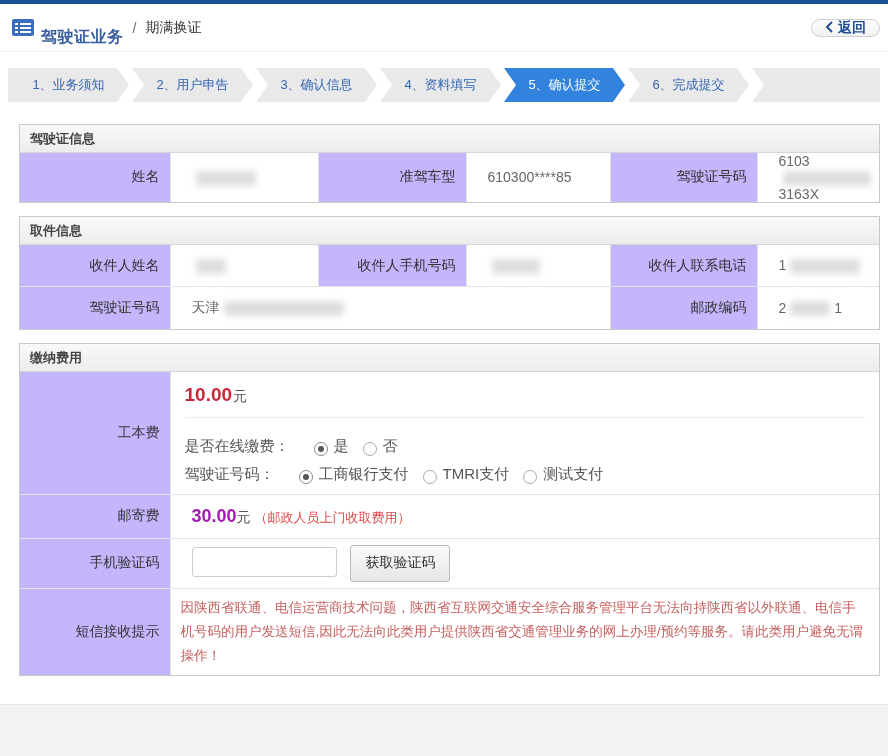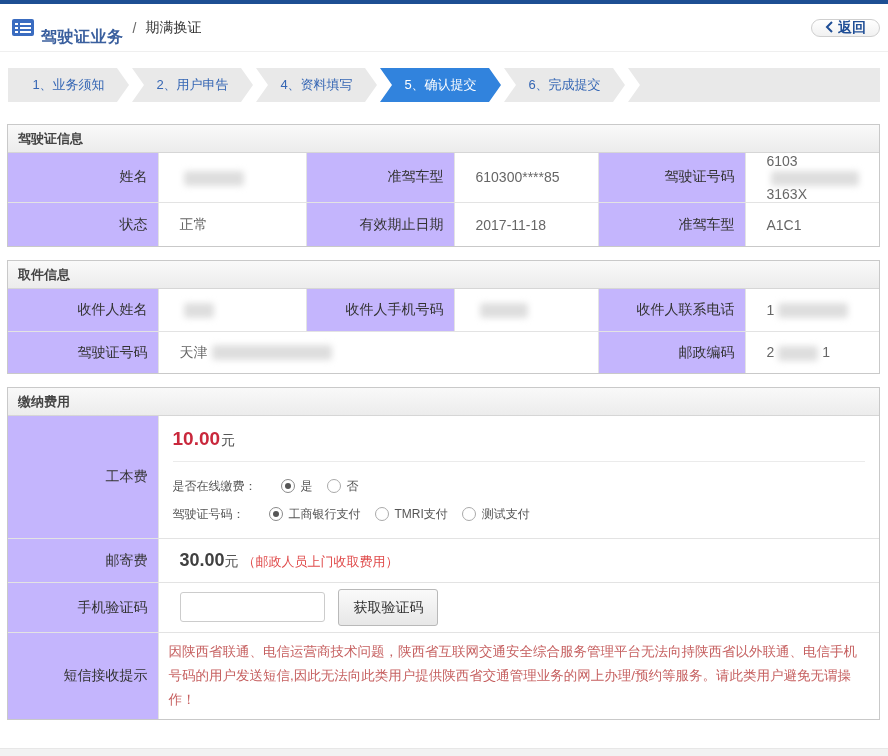--- a/index.html
+++ b/index.html
@@ -25,21 +25,21 @@
   .steps { display:flex; gap:3px; margin:16px 8px 0 8px; height:34px; }
   .step { flex:0 0 121px; background:#e9e9e9; color:#3566b4; font-size:13px; font-weight:normal;
     text-align:center; line-height:34px;
     clip-path:polygon(12px 50%, 0 0, calc(100% - 12px) 0, 100% 50%, calc(100% - 12px) 100%, 0 100%); }
   .step.first { clip-path:polygon(0 0, calc(100% - 12px) 0, 100% 50%, calc(100% - 12px) 100%, 0 100%); }
   .step.active { background:#3183dd; color:#fff; }
   .step-filler { flex:1; background:#e9e9e9;
     clip-path:polygon(12px 50%, 0 0, 100% 0, 100% 100%, 0 100%); }
 
   
-  .section { margin:22px 8px 0 7px; border:1px solid #c9c9c9; }
+  .section { margin:22px 8px 0 19px; border:1px solid #c9c9c9; }
   .section + .section { margin-top:13px; }
   .section-header { height:28px; line-height:27px; padding-left:10px; font-size:13px; font-weight:bold;
     color:#444; background:linear-gradient(#f9f9f9,#ececec); border-bottom:1px solid #d6d6d6; }
   table { width:100%; border-collapse:collapse; table-layout:fixed; }
   td { height:44px; font-size:14px; border-left:1px solid #e3e3e3; border-top:1px solid #e3e3e3; }
   td:first-child { border-left:none; }
   tr:first-child td { border-top:none; }
   td.lbl { background:#c4b5fd; color:#333; text-align:right; padding-right:10px; }
   td.val { background:#fff; color:#666; padding-left:21px; }
   .pickup-table td { height:42px; }
@@ -47,29 +47,29 @@
   
   .blur { display:inline-block; height:15px; background:#dedede; border-radius:3px;
     filter:blur(3px); vertical-align:middle; margin:0 4px; }
 
   
   .pay-table td.lbl { vertical-align:middle; }
   .fee-cell { padding:12px 14px 10px 14px !important; }
   .fee-amount { font-size:19px; font-weight:bold; color:#c9283c; }
   .fee-amount .unit { font-size:14px; font-weight:normal; color:#555; margin-left:1px; }
   .fee-divider { border-bottom:1px solid #ebebeb; margin:11px 0 10px 0; }
-  .opt-row { display:flex; align-items:center; font-size:12px; color:#555; height:28px; }
+  .opt-row { display:flex; align-items:flex-end; font-size:15px; color:#555; height:28px; }
   .opt-q { margin-right:10px; }
   .radio { display:inline-block; width:14px; height:14px; border:1px solid #aaa; border-radius:50%;
     background:#fff; position:relative; margin:0 6px 0 14px; cursor:pointer; flex:none; }
   .radio.checked { border-color:#8a8a8a; }
   .radio.checked::after { content:""; position:absolute; left:3px; top:3px; width:6px; height:6px;
     border-radius:50%; background:#555; }
   .postage-cell { height:40px !important; }
-  .postage-amount { font-size:18px; font-weight:bold; color:#404040; }
+  .postage-amount { font-size:18px; font-weight:bold; color:#a21caf; }
   .postage-unit { font-size:14px; color:#555; }
   .postage-note { font-size:13px; color:#e04b4b; margin-left:4px; }
   .captcha-cell { height:50px !important; }
   .captcha-input { width:145px; height:30px; border:1px solid #ccc; border-radius:3px; padding:0 8px;
     font-size:14px; color:#333; }
   .get-code-btn { height:37px; padding:0 14px; margin-left:10px; font-size:14px; color:#333;
     background:linear-gradient(#fafafa,#e7e7e7); border:1px solid #b9b9b9; border-radius:3px; cursor:pointer; }
   .sms-cell { height:60px !important; padding:7px 14px 7px 10px !important; }
   .sms-notice { color:#c66060; font-size:13.5px; line-height:24px; }
 
@@ -105,20 +105,21 @@
           <polyline points="7,1 2,6 7,11" fill="none" stroke="#1f4e96" stroke-width="2"></polyline>
         </svg>
     </span>
     <span>返回</span>
   </button>
 </header>
 
 <div class="steps">
   <div class="step first"><span>1、业务须知</span></div>
   <div class="step"><span>2、用户申告</span></div>
+  <div class="step"><span>3、确认信息</span></div>
   <div class="step"><span>4、资料填写</span></div>
   <div class="step active"><span>5、确认提交</span></div>
   <div class="step"><span>6、完成提交</span></div>
   <div class="step-filler"></div>
 </div>
 
 <div class="section">
   <div class="section-header">驾驶证信息</div>
   <table>
     <colgroup>
@@ -130,28 +131,20 @@
         <col>
       </colgroup>
     <tbody>
         <tr>
       <td class="lbl">姓名</td>
       <td class="val"><span class="blur" style="width:60px"></span></td>
       <td class="lbl">准驾车型</td>
       <td class="val">610300****85</td>
       <td class="lbl">驾驶证号码</td>
       <td class="val"><span>6103</span><span class="blur" style="width:88px"></span><span>3163X</span></td>
-    </tr>
-    <tr>
-      <td class="lbl">状态</td>
-      <td class="val">正常</td>
-      <td class="lbl">有效期止日期</td>
-      <td class="val">2017-11-18</td>
-      <td class="lbl">准驾车型</td>
-      <td class="val">A1C1</td>
     </tr>
   </tbody>
     </table>
 </div>
 
 <div class="section">
   <div class="section-header">取件信息</div>
   <table class="pickup-table">
     <colgroup>
         <col style="width:150px">

